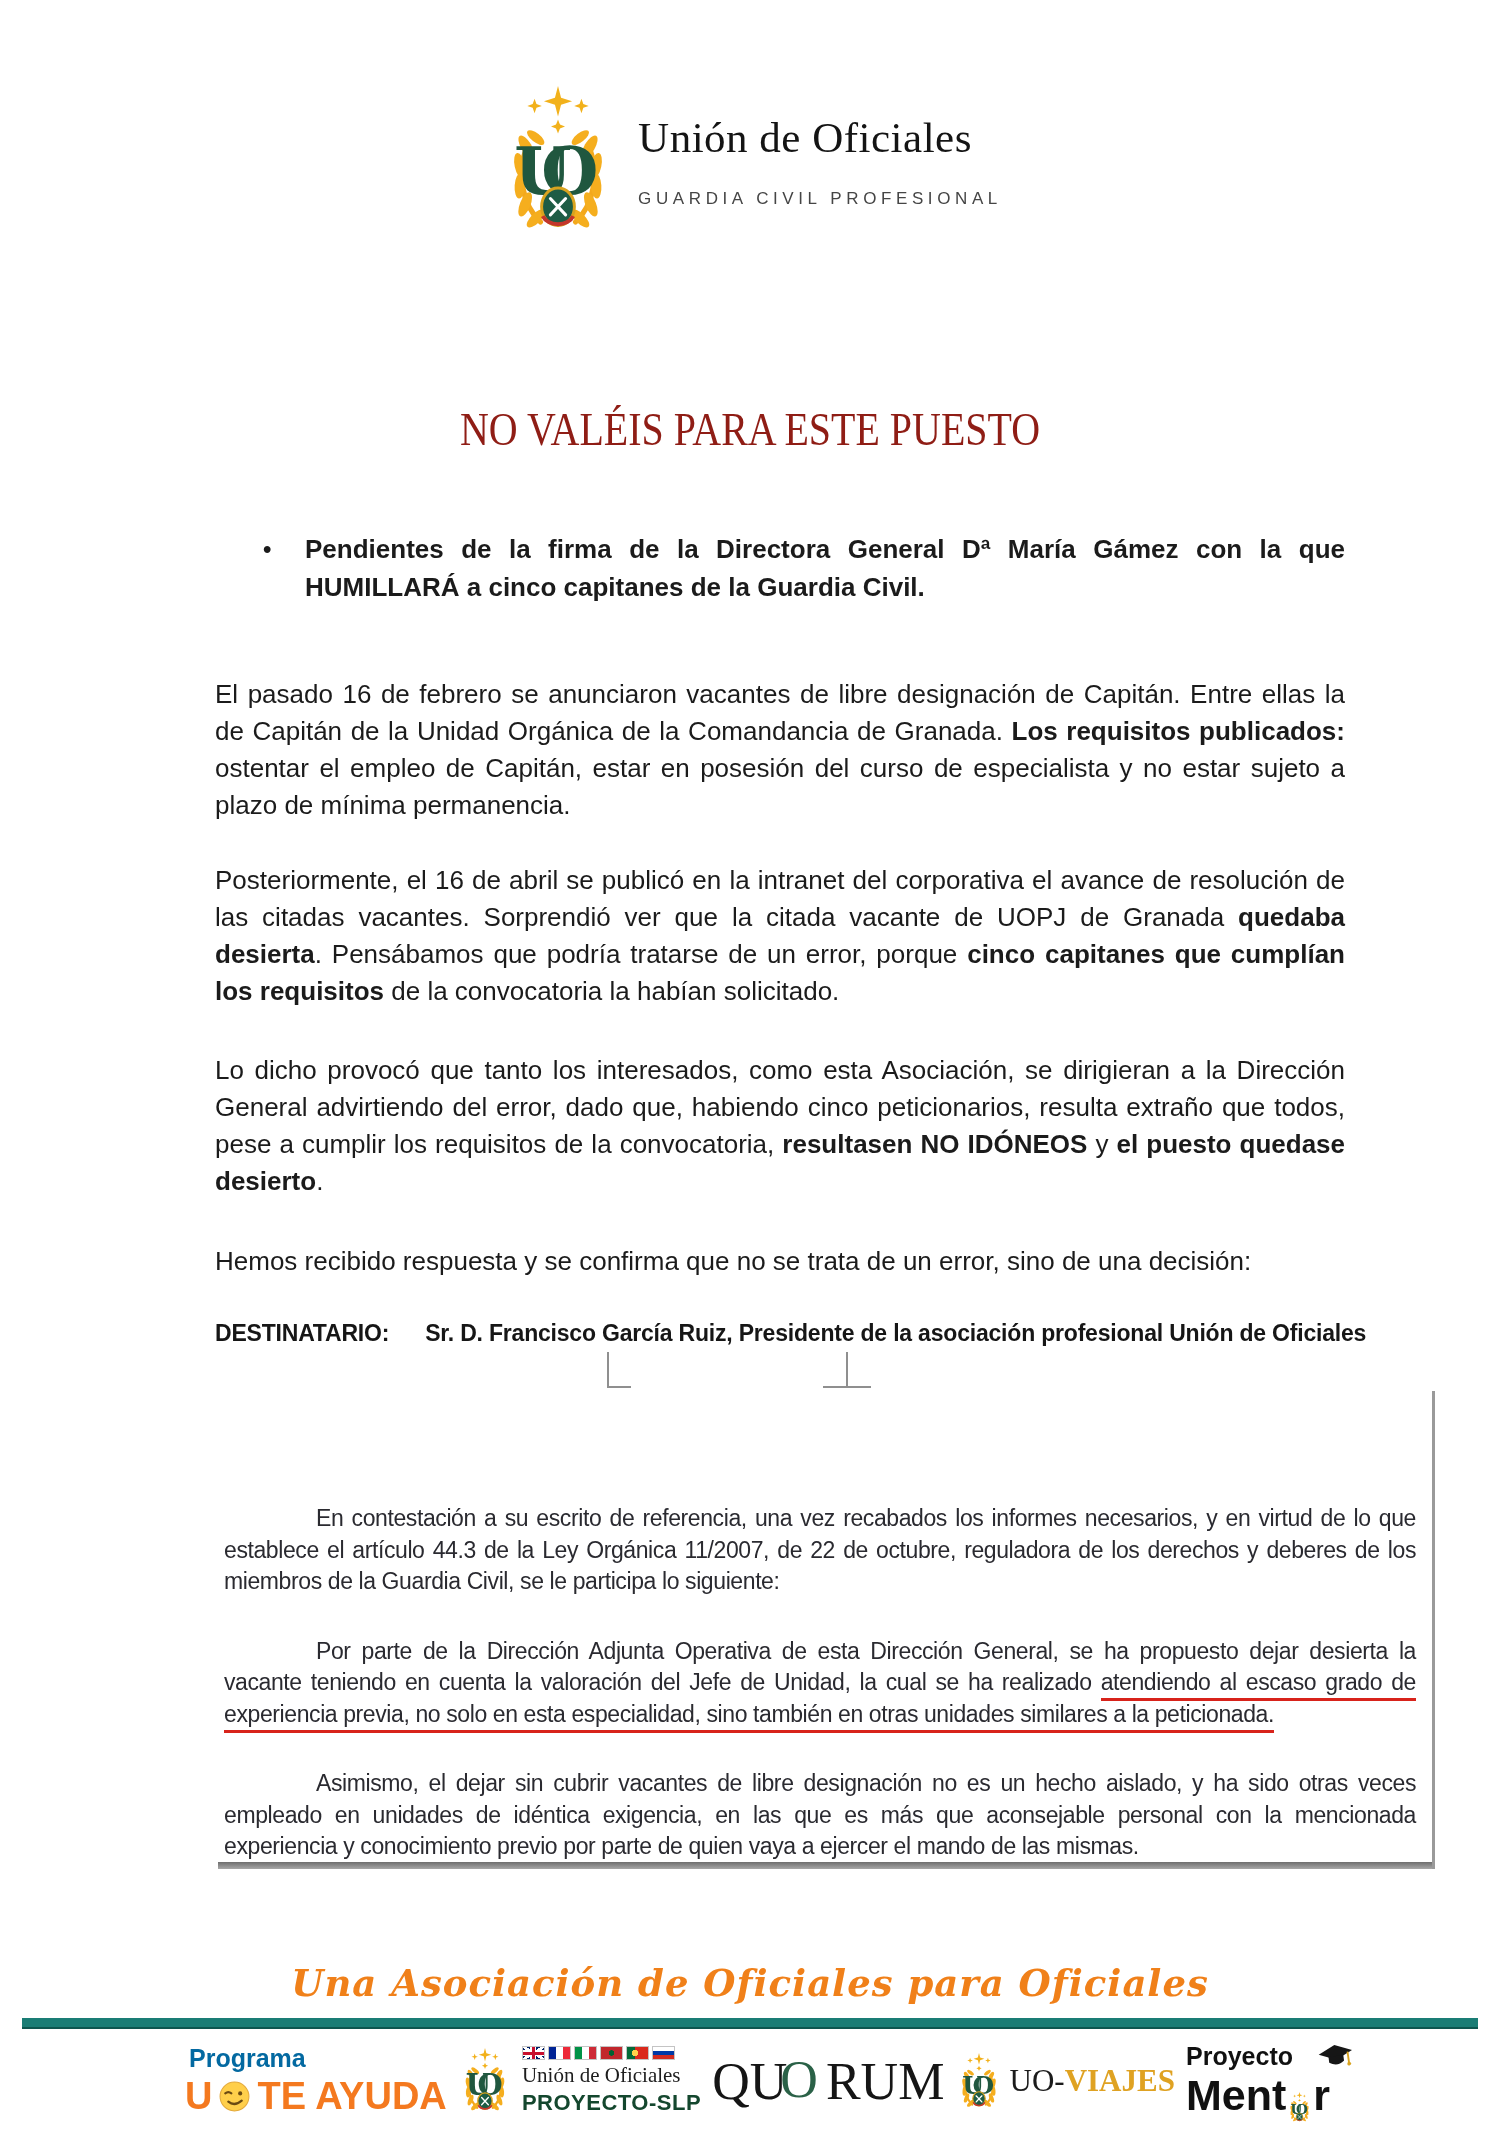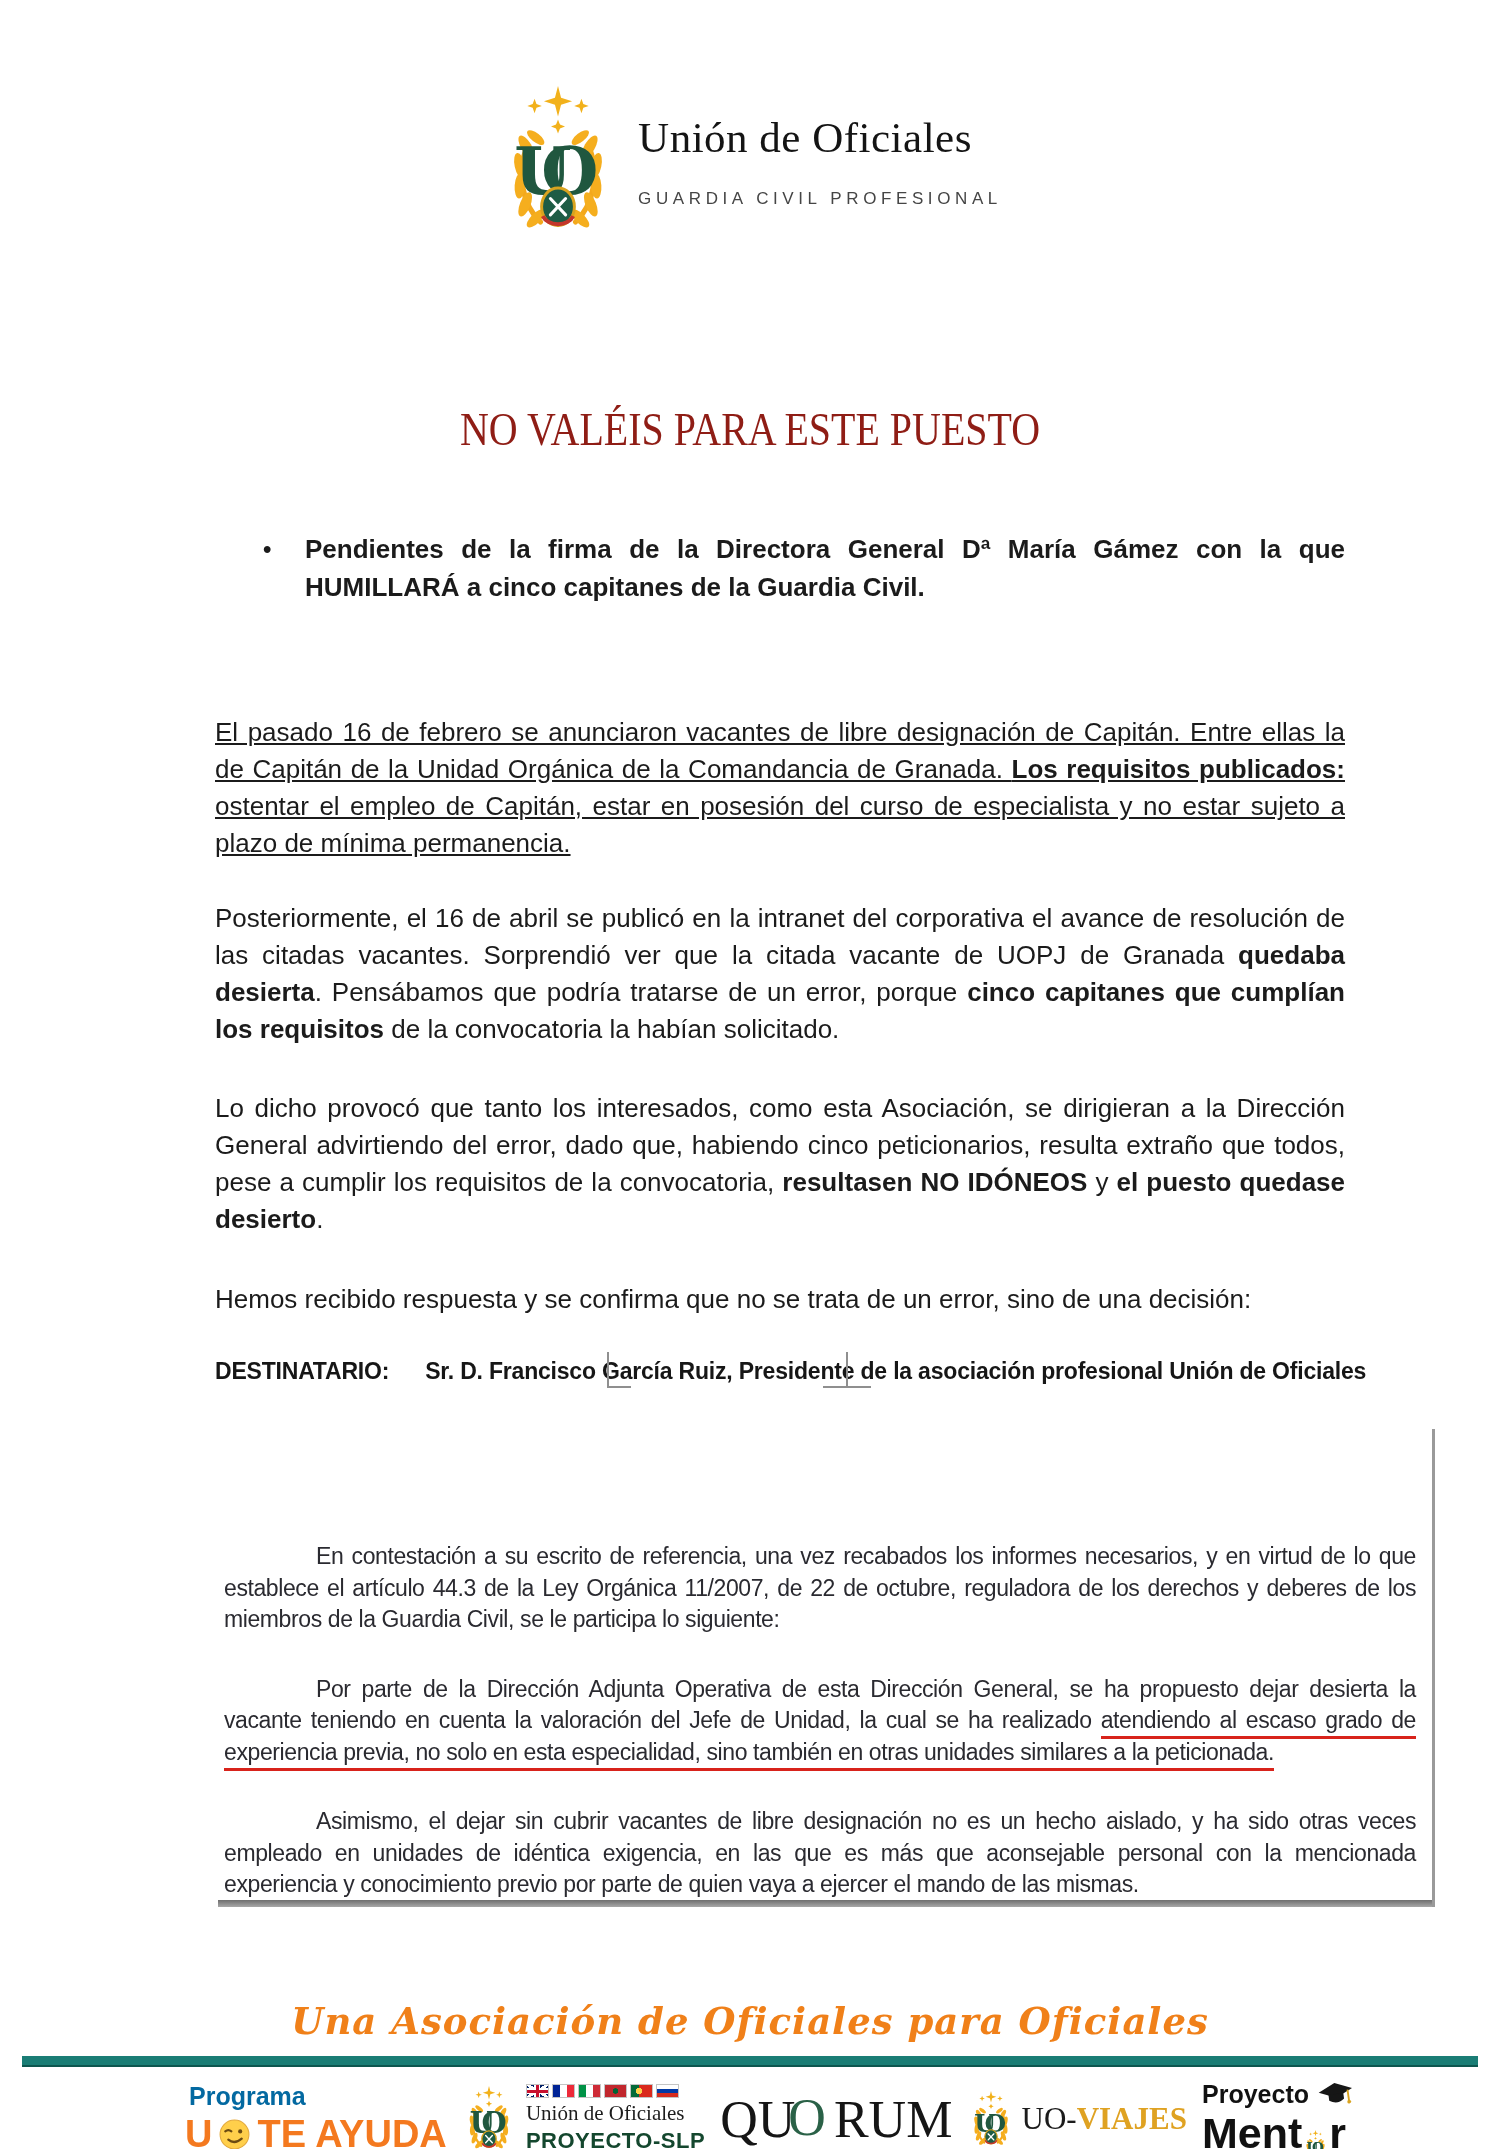--- a/index.html
+++ b/index.html
@@ -16,21 +16,21 @@
   .title{margin:166px 0 0;text-align:center;font-family:"Liberation Serif",serif;font-weight:400;
          font-size:47px;color:#8F1D15;transform:scaleX(.85);letter-spacing:0;}
 
   
   .bullet{display:flex;margin:74px 155px 0 263px;font-weight:700;font-size:26px;line-height:38px;}
   .bullet-marker{width:42px;flex:0 0 auto;font-size:24px;}
   .bullet-text{text-align:justify;flex:1;}
 
   
   .para{margin:40px 155px 0 215px;text-align:justify;font-size:26px;line-height:37px;}
-  .para.first{margin-top:108px;text-decoration:underline;}
+  .para.first{margin-top:70px;}
   .b{font-weight:700;}
 
   
   .dest{display:flex;gap:36px;margin:40px 120px 0 215px;font-weight:700;font-size:23px;letter-spacing:-.2px;color:#161616;}
 
   
   .mk{position:absolute;background:#8f8f8f;}
 
   
   .letterbox{position:relative;margin:44px 0 0 218px;width:1214px;height:478px;border-right:3px solid #9a9a9a;}
@@ -70,21 +70,21 @@
   .lg-slp .proj{font-size:22px;font-weight:700;color:#14472E;letter-spacing:.5px;margin-top:2px;}
 
   .lg-quorum{font-family:"Liberation Serif",serif;font-size:52px;color:#151515;display:flex;align-items:baseline;gap:8px;}
   .lg-quorum .o-green{color:#2A6147;margin-left:-15px;position:relative;top:-2px;}
 
   .lg-viajes{display:flex;align-items:center;gap:8px;font-family:"Liberation Serif",serif;font-size:31px;}
   .lg-viajes .crest{width:46px;height:57px;}
   .lg-viajes .uo{color:#1b1b1b;}
   .lg-viajes .vj{color:#DFA222;font-weight:700;}
 
-  .lg-mentor .l1{display:flex;align-items:center;gap:8px;font-weight:700;font-size:25px;color:#111;}
+  .lg-mentor .l1{display:flex;align-items:center;gap:24px;font-weight:700;font-size:25px;color:#111;}
   .lg-mentor .l2{display:flex;align-items:flex-end;font-weight:700;font-size:43px;color:#111;margin-top:0px;}
   .lg-mentor .crest{width:25px;height:31px;position:relative;top:3px;margin:0 1px;}
   .cap-icon{transform:rotate(-8deg);}
   .hidden-defs{position:absolute;width:0;height:0;overflow:hidden;}
 </style>
 </head>
 <body>
 
 <svg class="hidden-defs" aria-hidden="true">
   <symbol id="uo-crest" viewBox="0 0 100 128">

